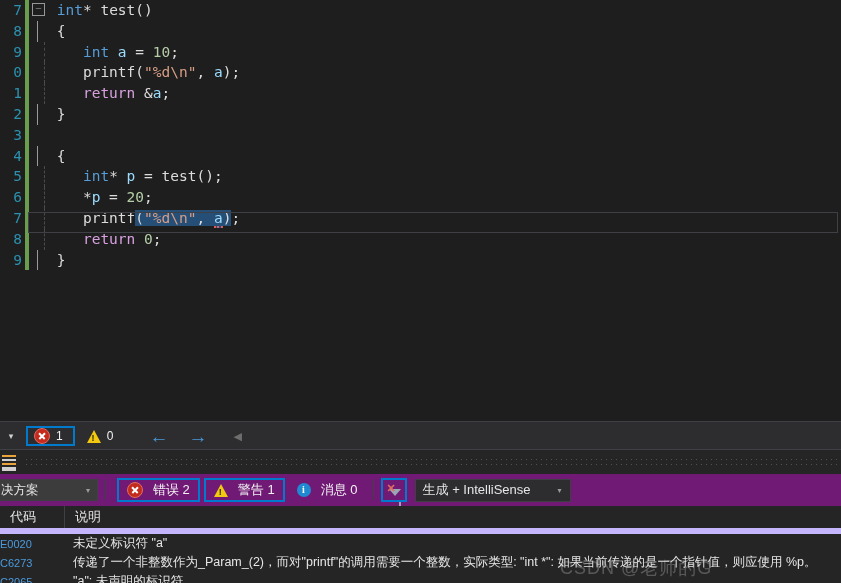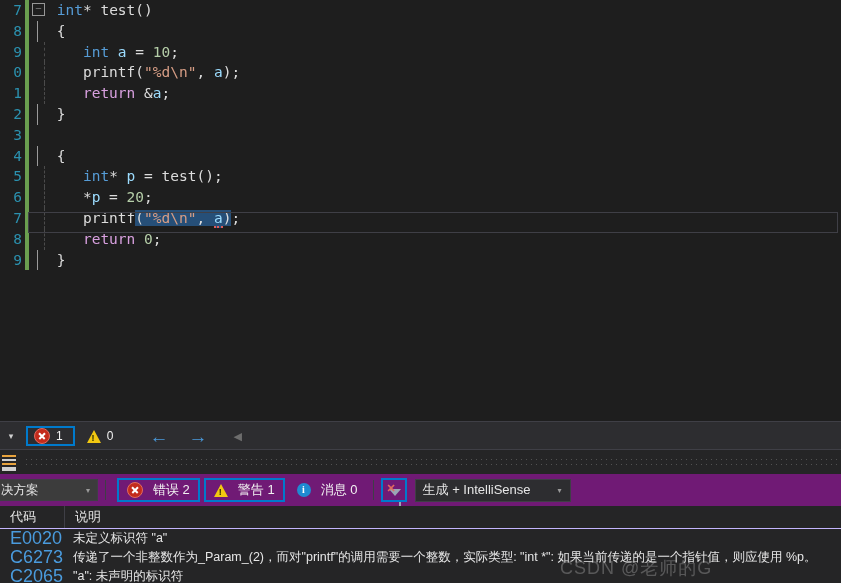--- a/index.html
+++ b/index.html
@@ -80,26 +80,26 @@
   .clearfilter{width:26px;height:24px;border:2px solid #007acc;box-sizing:border-box;display:flex;align-items:center;justify-content:center;position:relative;}
   .funnel{width:0;height:0;border-left:6px solid transparent;border-right:6px solid transparent;border-top:7px solid #9aa7b5;position:relative;top:2px;left:1px;}
   .funnel:after{content:"";position:absolute;left:4.4px;top:6px;width:1.6px;height:4px;background:#9aa7b5;}
   .fx{position:absolute;left:4px;top:3px;color:#e06c60;font-size:11px;font-weight:bold;line-height:11px;}
   .build-select{width:156px;height:23px;margin-left:8px;background:#2d2d30;border:1px solid #3f3f46;display:flex;align-items:center;
                 padding-left:7px;box-sizing:border-box;position:relative;font-size:13px;color:#e6e6e6;}
   .build-select .cv{position:absolute;right:8px;color:#9a9a9a;font-size:8px;}
 
   
   .eltable{position:absolute;left:0;top:506px;width:841px;height:77px;background:#252526;overflow:hidden;}
-  .elhead{display:flex;height:22px;align-items:center;border-bottom:1px solid #c4b5fd;background:#252526;}
+  .elhead{display:flex;height:22px;align-items:center;border-bottom:6px solid #c4b5fd;background:#252526;}
   .elhead .hc{font-size:13px;color:#e6e6e6;padding-left:10px;box-sizing:border-box;height:22px;line-height:22px;}
   .hc.code{width:65px;border-right:1px solid #3f3f46;}
   .hc.desc{flex:1;}
   .elrow{display:flex;height:19px;align-items:center;}
-  .elrow .c-code{width:65px;padding-left:10px;box-sizing:border-box;color:#4a9bdd;font-size:18px;}
+  .elrow .c-code{width:65px;box-sizing:border-box;color:#4a9bdd;font-size:11px;}
   .elrow .c-desc{flex:1;padding-left:8px;color:#e6e6e6;font-size:12.5px;white-space:nowrap;}
 
   .watermark{position:absolute;left:560px;top:556px;font-size:18px;color:rgba(210,210,210,.30);
              letter-spacing:1px;font-family:"Liberation Sans",sans-serif;pointer-events:none;white-space:nowrap;}
 </style>
 </head>
 <body>
 
 <div id="app">
 

